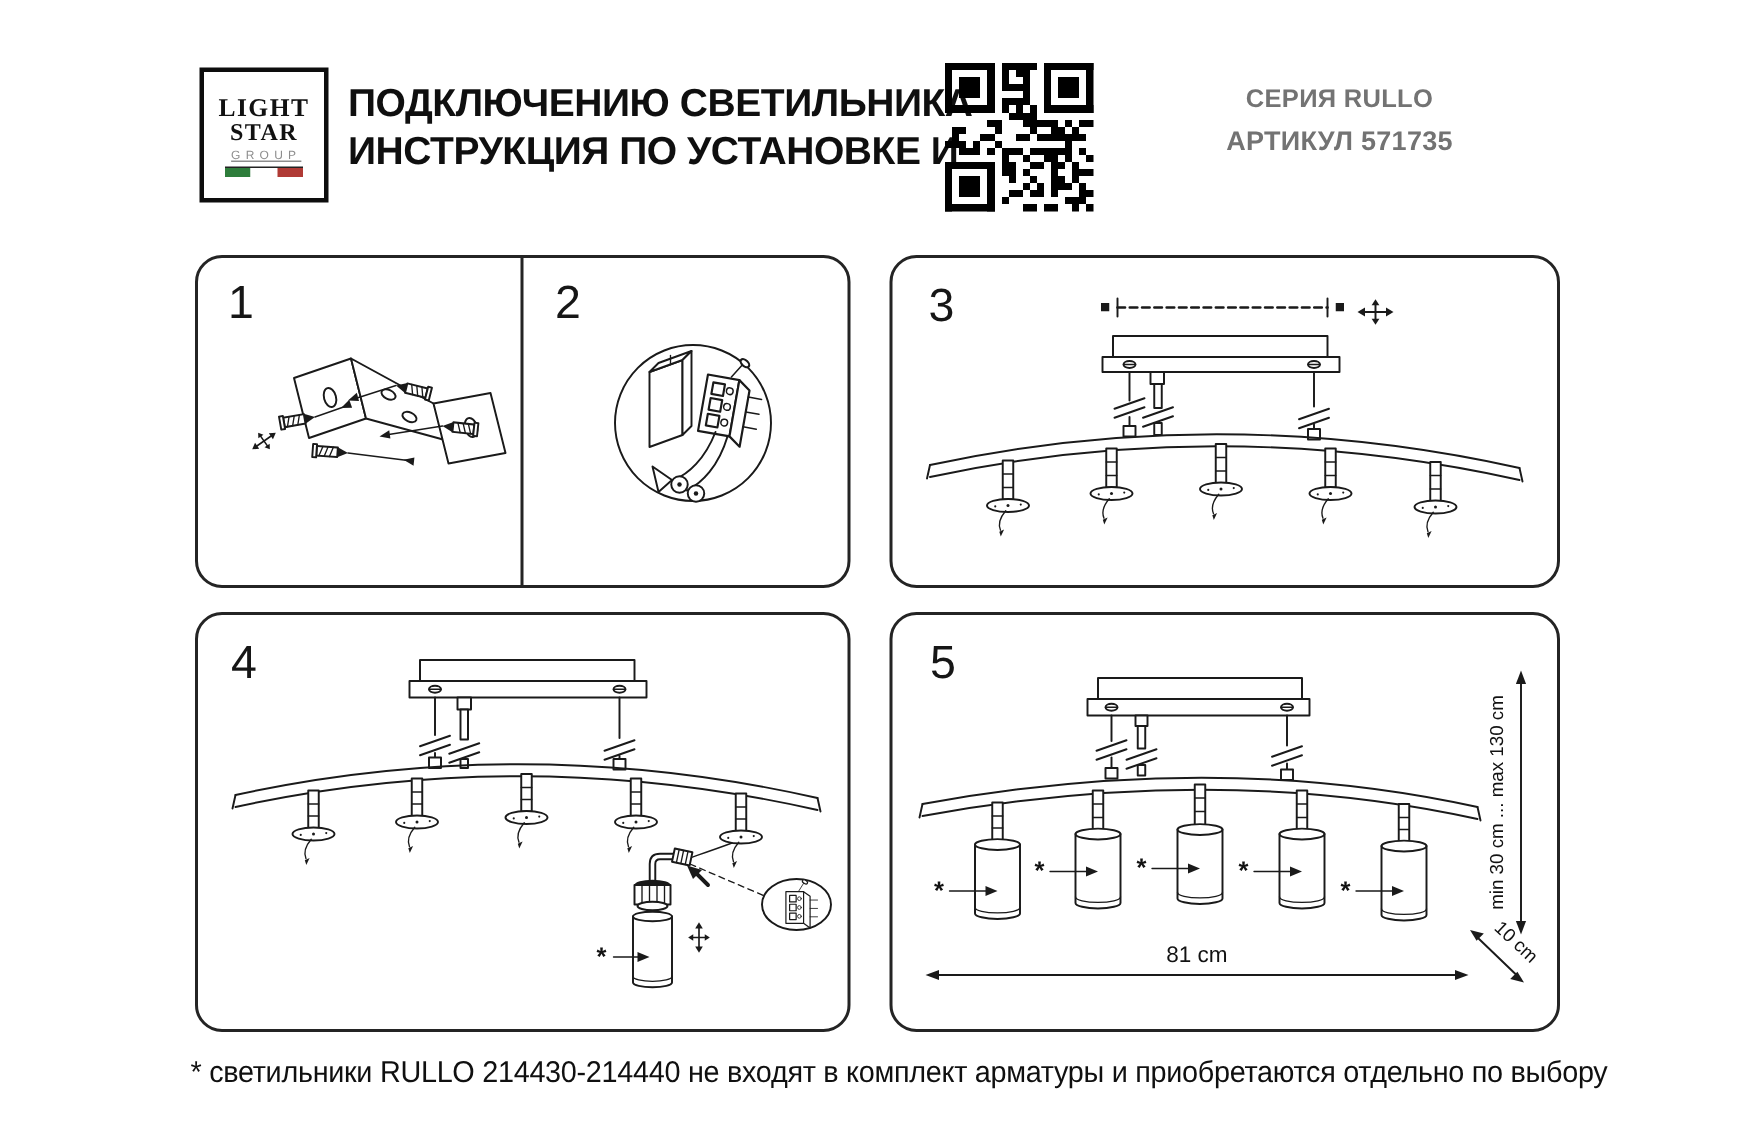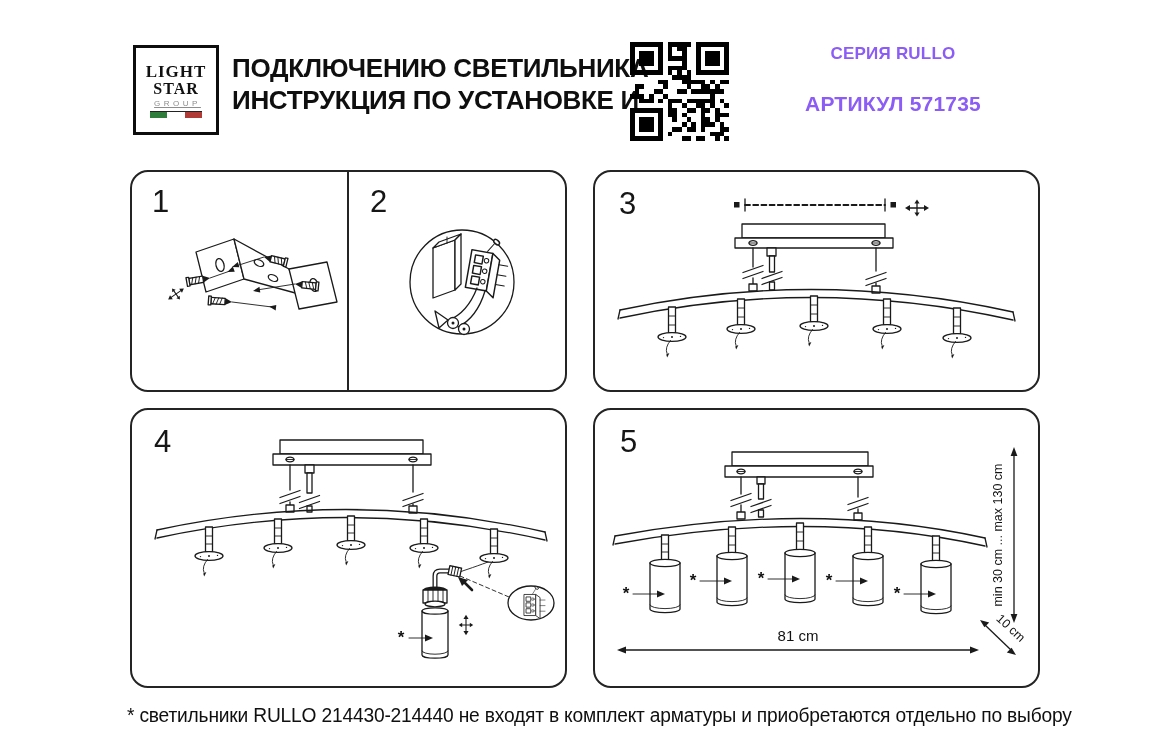--- a/index.html
+++ b/index.html
@@ -9,23 +9,23 @@
   .logo-box{position:absolute;left:133px;top:45px;width:86px;height:90px;border:3px solid #0d0d0d;
             background:#fff;display:flex;flex-direction:column;align-items:center;justify-content:center;box-sizing:border-box;}
   .logo-l1{font-family:"Liberation Serif",serif;font-weight:700;font-size:17px;letter-spacing:1px;line-height:1;}
   .logo-l2{font-family:"Liberation Serif",serif;font-weight:700;font-size:16px;letter-spacing:1px;line-height:1;margin-top:1px;}
   .logo-l3{font-size:8px;letter-spacing:3.5px;color:#8d8d8d;margin:3px 0 3px 3px;line-height:1;text-decoration:underline;}
   .logo-flag{width:52px;height:6px;display:flex;border-top:1.5px solid #222;}
   .logo-flag i{flex:1;}
   .title{position:absolute;left:232px;top:53px;font-size:26px;font-weight:700;line-height:1.22;letter-spacing:-0.3px;color:#0f0f0f;}
   .qr{position:absolute;left:630px;top:42px;width:99px;height:99px;}
   .qr rect{fill:#000;}
-  .hdr-right{position:absolute;left:793px;top:44px;width:200px;text-align:center;color:#8b5cf6;}
+  .hdr-right{position:absolute;left:793px;top:56px;width:200px;text-align:center;color:#737373;}
   .series{font-size:17px;font-weight:700;letter-spacing:0.2px;}
-  .article{font-size:21px;font-weight:700;margin-top:28px;letter-spacing:0.2px;}
+  .article{font-size:18px;font-weight:700;margin-top:8px;letter-spacing:0.2px;}
   
   .panel{position:absolute;border:2.2px solid #242424;border-radius:18px;background:#fff;box-sizing:border-box;}
   #p12{left:130px;top:170px;width:437px;height:222px;}
   #p3{left:593px;top:170px;width:447px;height:222px;}
   #p4{left:130px;top:408px;width:437px;height:280px;}
   #p5{left:593px;top:408px;width:447px;height:280px;}
   .divider{position:absolute;left:215px;top:0;width:2px;height:100%;background:#242424;}
   .num{position:absolute;font-size:31px;font-weight:400;color:#161616;line-height:1;}
   .panel svg.diagram{position:absolute;left:0;top:0;}
   

